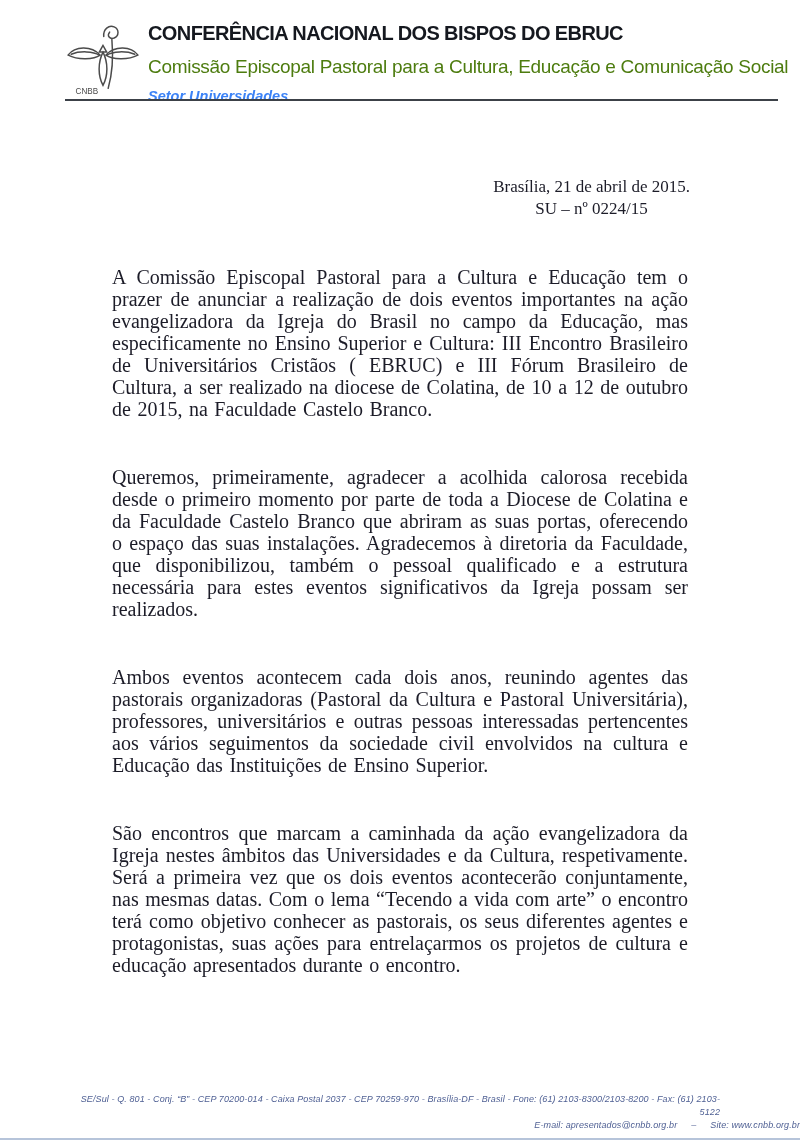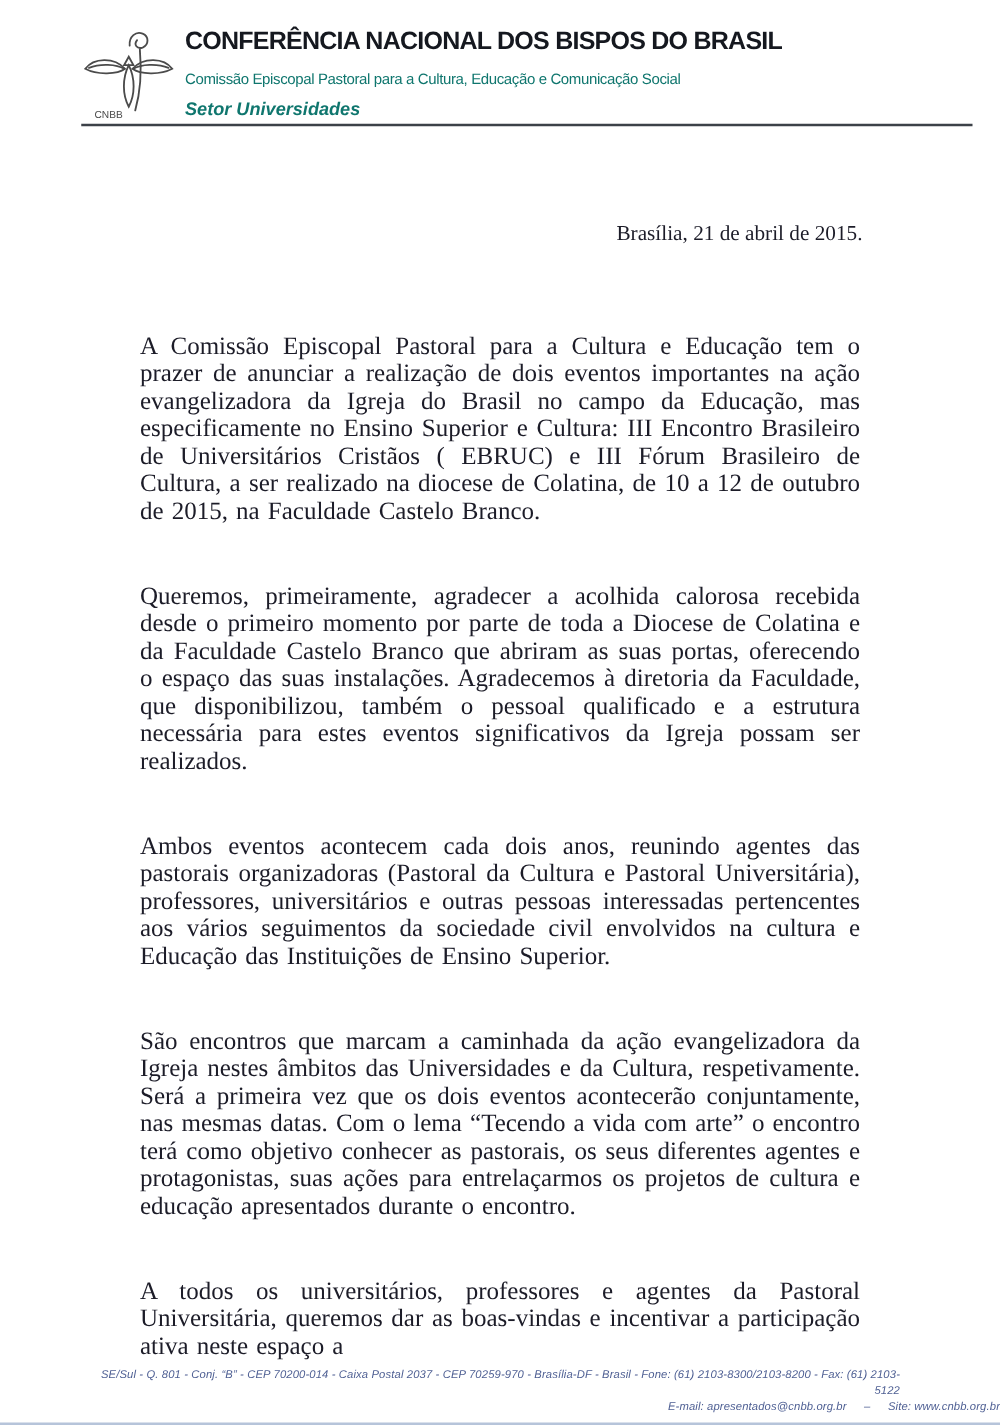--- a/index.html
+++ b/index.html
@@ -9,22 +9,22 @@
     font-family:"Liberation Serif", serif; color:#1c1c28;
   }
   
   .header-row { position:absolute; top:14px; left:66px; display:flex; }
   .logo { width:74px; height:88px; flex:0 0 auto; margin-right:8px; }
   .header-text { padding-top:8px; font-family:"Liberation Sans", sans-serif; }
   .org-name {
     font-size:20px; font-weight:bold; letter-spacing:-0.6px; color:#15181f;
     white-space:nowrap;
   }
-  .commission { font-size:12px; letter-spacing:-0.3px; margin-top:11px; color:#0f766e; white-space:nowrap; }
-  .sector { font-size:14.5px; font-weight:bold; font-style:italic; margin-top:10px; color:#0f766e; }
+  .commission { font-size:19px; letter-spacing:-0.3px; margin-top:11px; color:#4d7c0f; white-space:nowrap; }
+  .sector { font-size:14.5px; font-weight:bold; font-style:italic; margin-top:10px; color:#3b82f6; }
   .header-rule { position:absolute; top:99px; left:65px; width:713px; height:2px; background:#3c4148; }
   
   .date-block {
     position:absolute; top:176px; right:110px; text-align:center;
     font-size:17px; line-height:22px;
   }
   
   .letter-body {
     position:absolute; top:266px; left:112px; width:576px;
     font-size:20px; line-height:22px; text-align:justify;
@@ -60,37 +60,37 @@
 
         <path d="M50 39 L45 48 L55 48 Z"></path>
 
         <path d="M50 48 C43 62 43 80 50 93 C57 80 57 62 50 48 Z"></path>
 
         <path d="M62 31 C64 54 63 76 57 97"></path>
       </g>
       <text x="13" y="105" font-size="11" fill="#4b4b4b" font-family="Liberation Sans, sans-serif">CNBB</text>
     </svg>
     <div class="header-text">
-      <div class="org-name">CONFERÊNCIA NACIONAL DOS BISPOS DO BRASIL</div>
+      <div class="org-name">CONFERÊNCIA NACIONAL DOS BISPOS DO EBRUC</div>
       <div class="commission">Comissão Episcopal Pastoral para a Cultura, Educação e Comunicação Social</div>
       <div class="sector">Setor Universidades</div>
     </div>
   </div>
   <div class="header-rule"></div>
 
   <div class="date-block">
     <div>Brasília, 21 de abril de 2015.</div>
+    <div>SU – nº 0224/15</div>
   </div>
 
   <div class="letter-body">
     <p>A Comissão Episcopal Pastoral para a Cultura e Educação tem o prazer de anunciar a realização de dois eventos importantes na ação evangelizadora da Igreja do Brasil no campo da Educação, mas especificamente no Ensino Superior e Cultura: III Encontro Brasileiro de Universitários Cristãos ( EBRUC) e III Fórum Brasileiro de Cultura, a ser realizado na diocese de Colatina, de 10 a 12 de outubro de 2015, na Faculdade Castelo Branco.</p>
     <p>Queremos, primeiramente, agradecer a acolhida calorosa recebida desde o primeiro momento por parte de toda a Diocese de Colatina e da Faculdade Castelo Branco que abriram as suas portas, oferecendo o espaço das suas instalações. Agradecemos à diretoria da Faculdade, que disponibilizou, também o pessoal qualificado e a estrutura necessária para estes eventos significativos da Igreja possam ser realizados.</p>
     <p>Ambos eventos acontecem cada dois anos, reunindo agentes das pastorais organizadoras (Pastoral da Cultura e Pastoral Universitária), professores, universitários e outras pessoas interessadas pertencentes aos vários seguimentos da sociedade civil envolvidos na cultura e Educação das Instituições de Ensino Superior.</p>
     <p>São encontros que marcam a caminhada da ação evangelizadora da Igreja nestes âmbitos das Universidades e da Cultura, respetivamente. Será a primeira vez que os dois eventos acontecerão conjuntamente, nas mesmas datas. Com o lema “Tecendo a vida com arte” o encontro terá como objetivo conhecer as pastorais, os seus diferentes agentes e protagonistas, suas ações para entrelaçarmos os projetos de cultura e educação apresentados durante o encontro.</p>
-    <p>A todos os universitários, professores e agentes da Pastoral Universitária, queremos dar as boas-vindas e incentivar a participação ativa neste espaço a</p>
   </div>
 
   <div class="footer">
     <div class="footer-address">
       <div>SE/Sul - Q. 801 - Conj. “B” - CEP 70200-014 - Caixa Postal 2037 - CEP 70259-970 - Brasília-DF - Brasil - Fone: (61) 2103-8300/2103-8200 - Fax: (61) 2103-</div>
       <div>5122</div>
     </div>
     <div>
       <span>E-mail: apresentados@cnbb.org.br</span><span class="contact-sep">–</span><span>Site: www.cnbb.org.br</span>
     </div>

